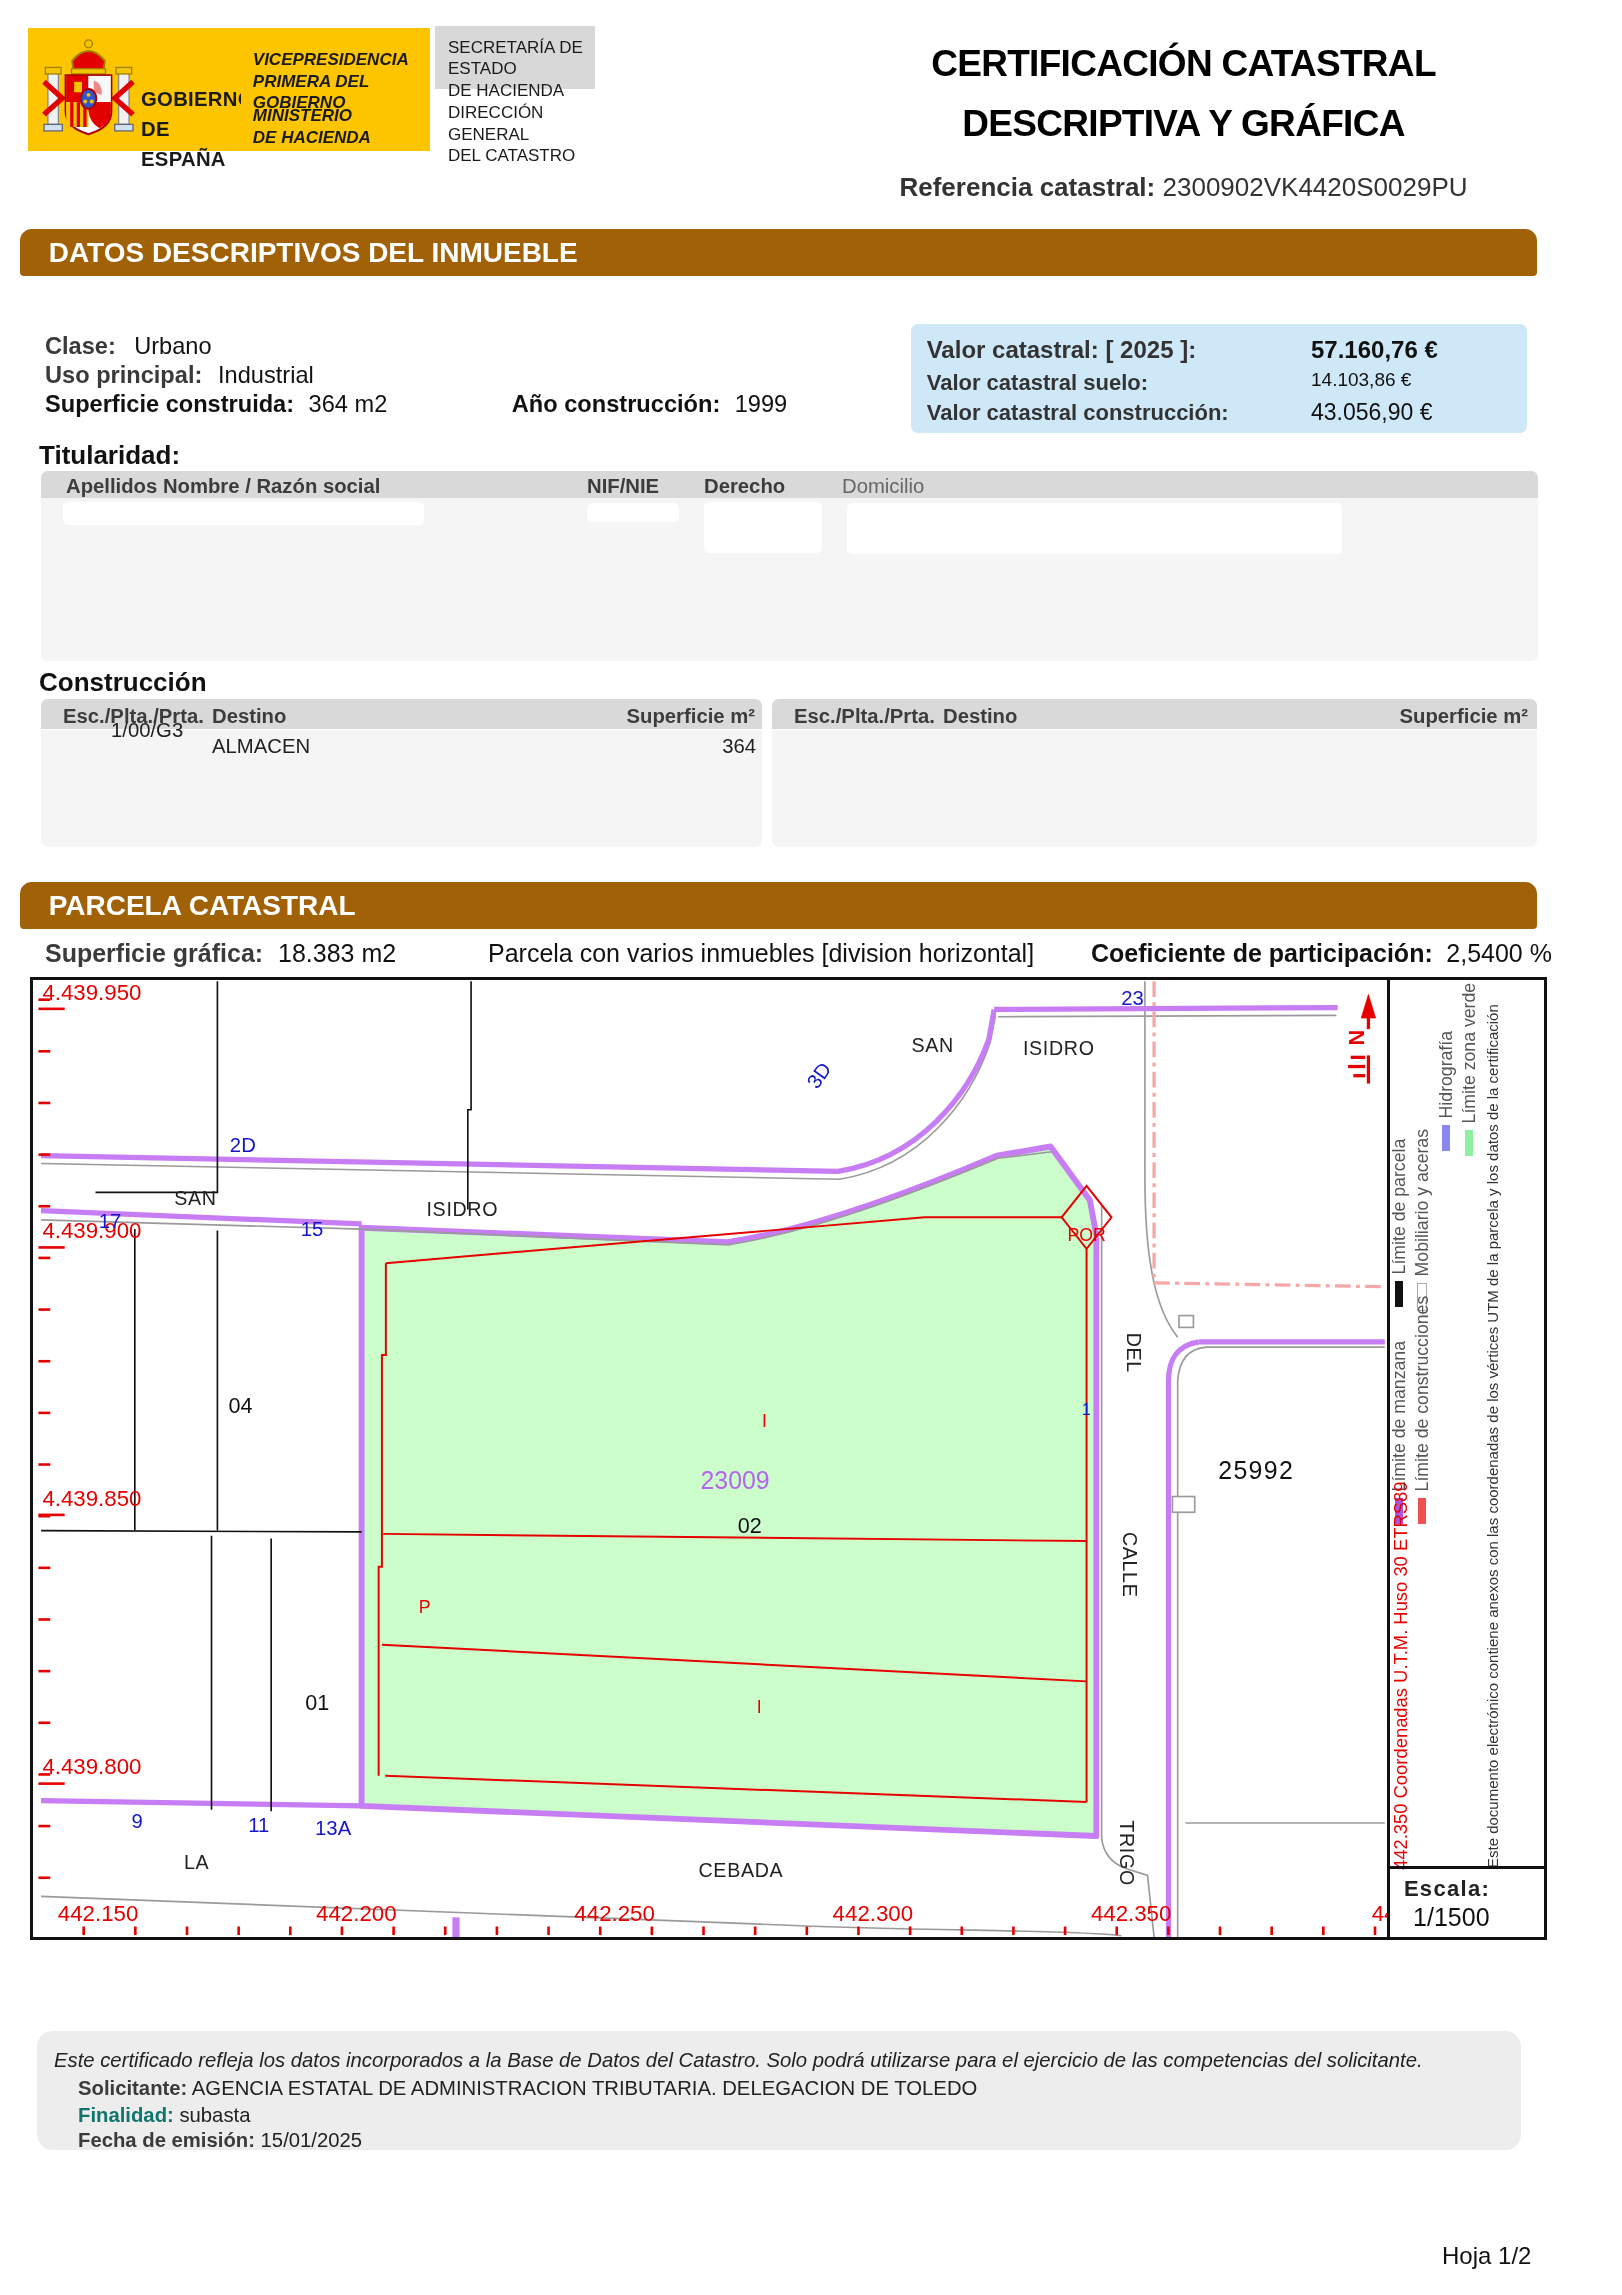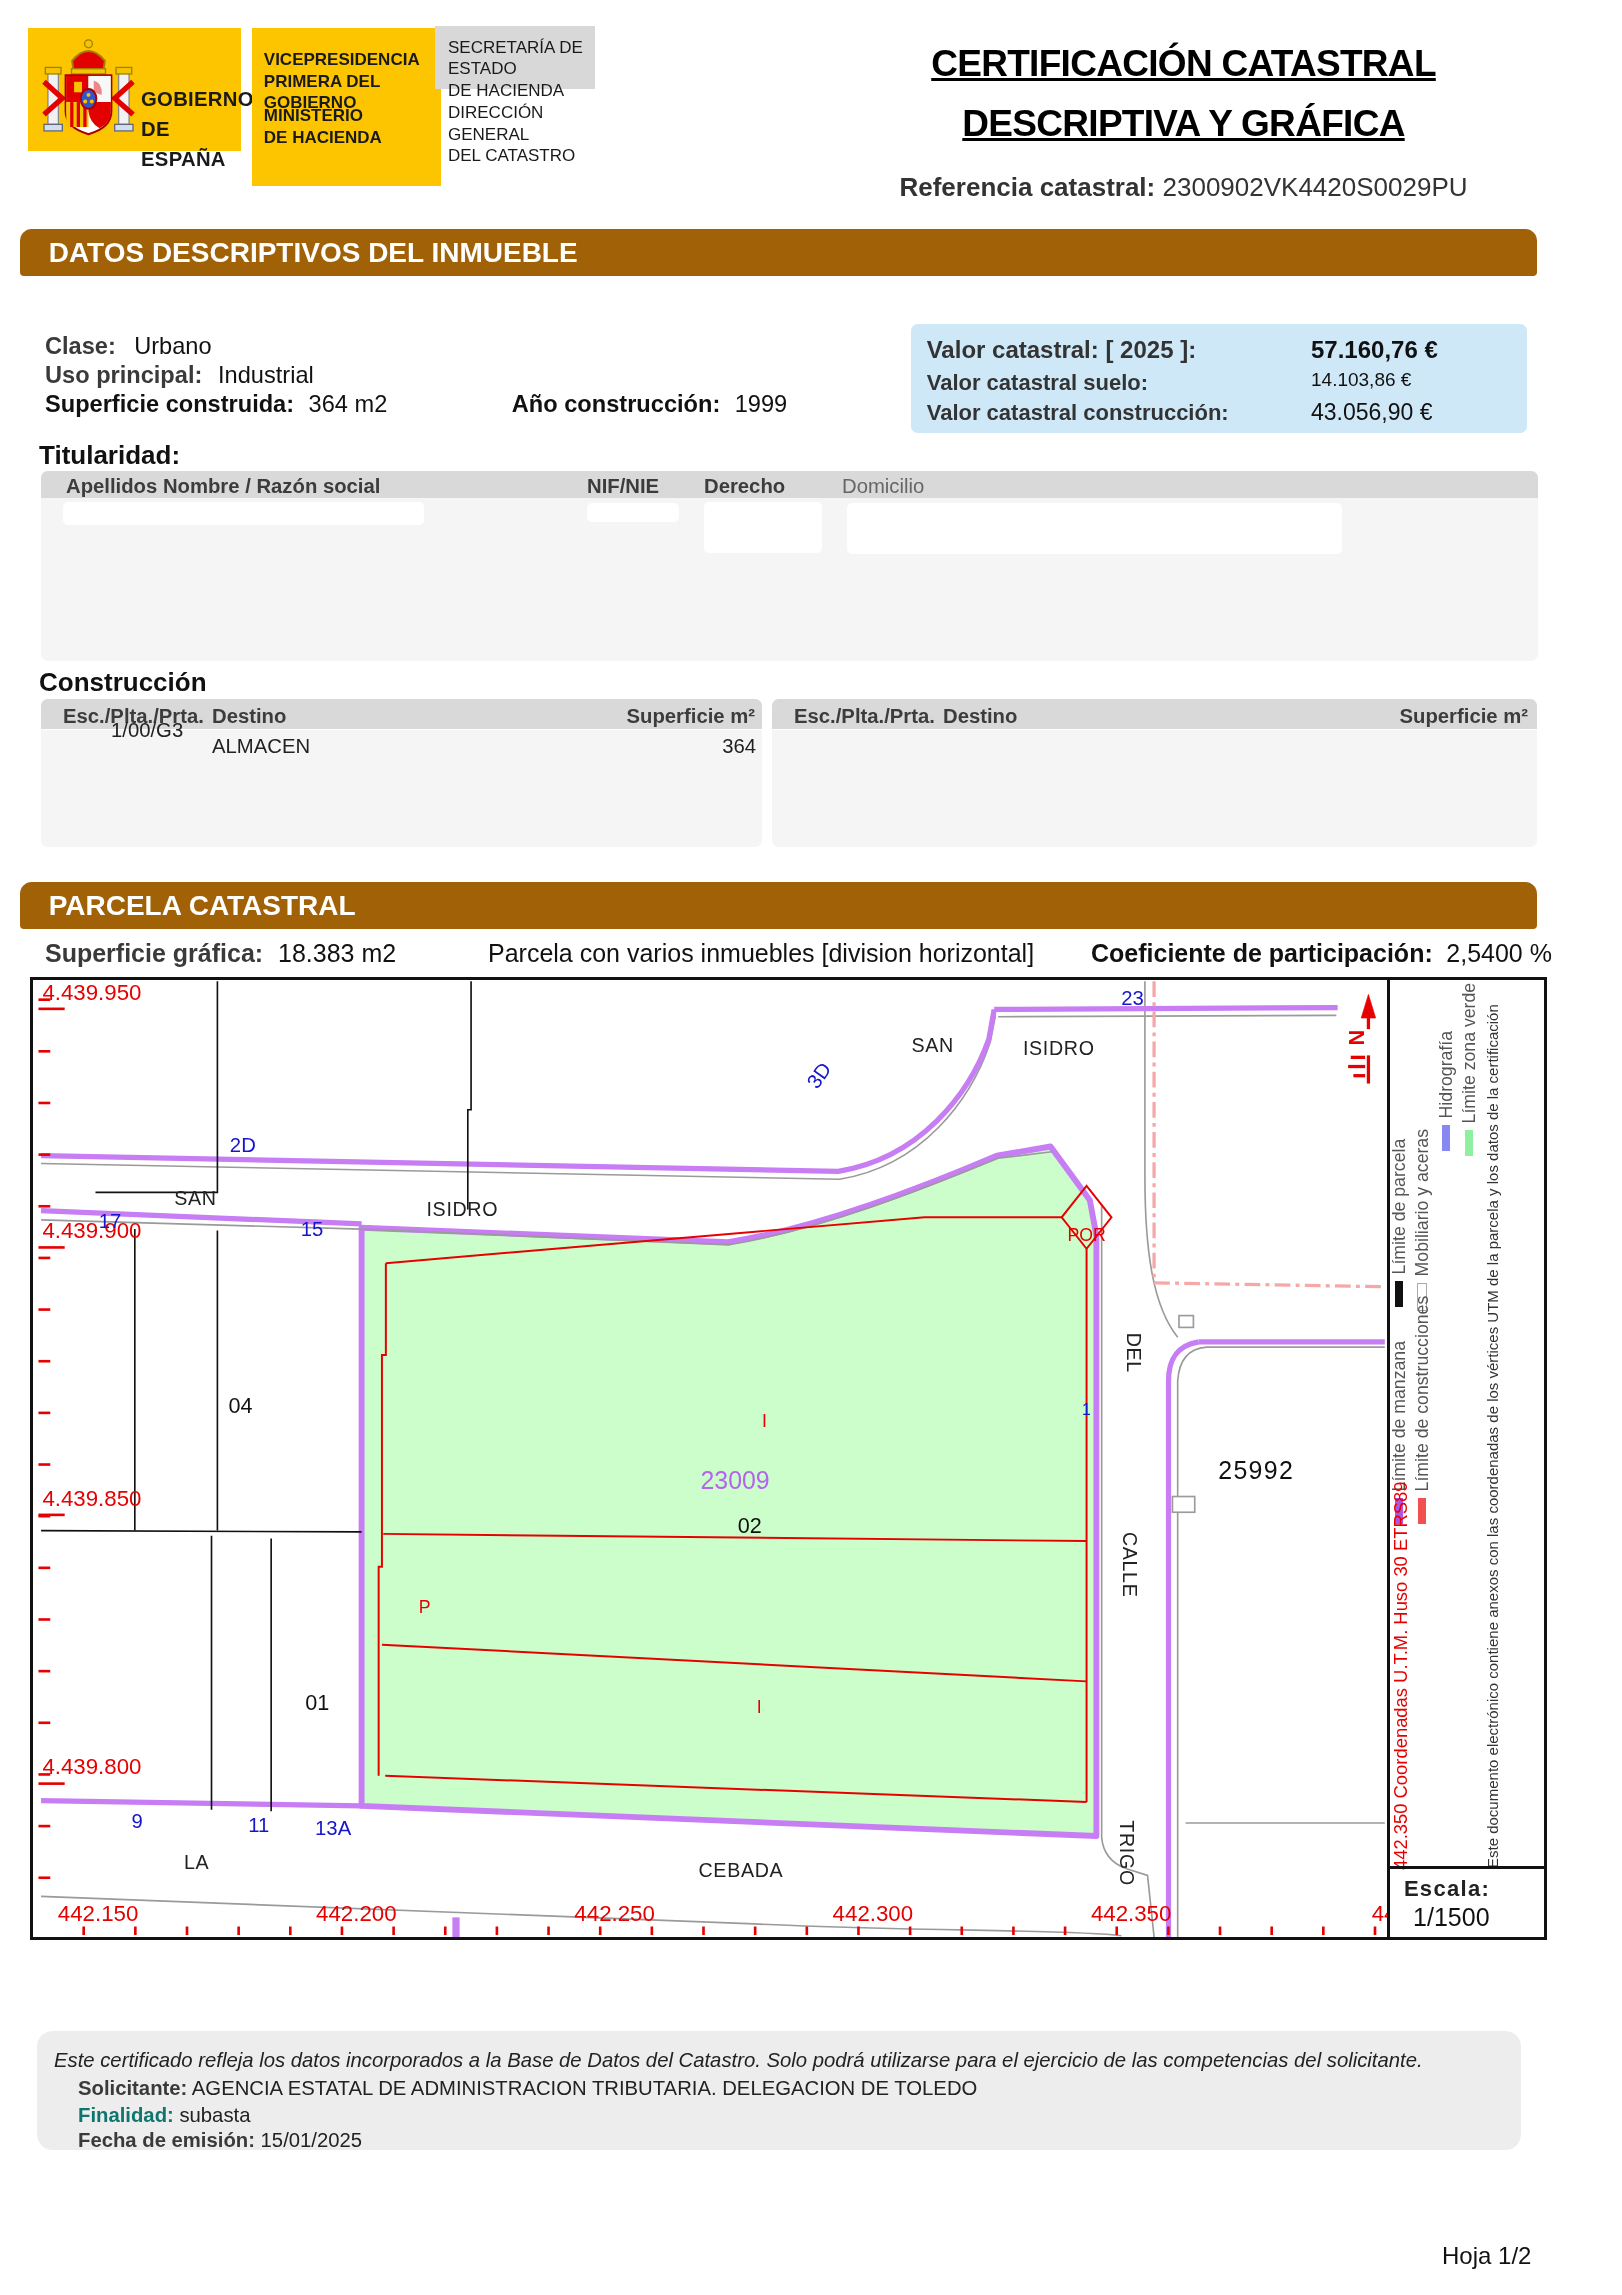--- a/index.html
+++ b/index.html
@@ -98,21 +98,21 @@
       <circle cx="80" cy="90" r="3" fill="#f5c400"></circle>
         <circle cx="75" cy="100" r="3" fill="#f5c400"></circle>
         <circle cx="85" cy="100" r="3" fill="#f5c400"></circle>
     </svg>
     <div class="abs gob-title" style="left:113px;top:56px;">
       <div>GOBIERNO</div>
       <div>DE ESPAÑA</div>
     </div>
   </div>
 
-  <div class="abs logo-box" style="left:252px;top:28px;width:189px;height:158px;">
+  <div class="abs logo-box" style="left:241px;top:28px;width:189px;height:123px;font-style:italic;">
     <div class="abs hdr-mini" style="left:11.8px;top:21px;">
       <div>VICEPRESIDENCIA</div>
       <div>PRIMERA DEL GOBIERNO</div>
     </div>
     <div class="abs hdr-mini" style="left:11.8px;top:77px;">
       <div>MINISTERIO</div>
       <div>DE HACIENDA</div>
     </div>
   </div>
 
@@ -122,21 +122,21 @@
       <div>DE HACIENDA</div>
     </div>
   </div>
   <div class="abs" style="left:435px;top:97px;width:160px;height:54px;">
     <div class="abs hdr-mini" style="left:13px;top:5.2px;font-weight:normal;">
       <div>DIRECCIÓN GENERAL</div>
       <div>DEL CATASTRO</div>
     </div>
   </div>
 
-  <div class="abs main-title" style="left:872px;top:34px;width:623px;text-decoration:underline;">
+  <div class="abs main-title" style="left:872px;top:34px;width:623px;">
     <div>CERTIFICACIÓN CATASTRAL</div>
     <div>DESCRIPTIVA Y GRÁFICA</div>
   </div>
   <div class="abs ref-line" style="left:872px;top:172px;width:623px;">
     <span class="b">Referencia catastral:</span>
     <span>2300902VK4420S0029PU</span>
   </div>
 
   <div class="abs section-bar" style="left:19.7px;top:229px;">
     <span>DATOS DESCRIPTIVOS DEL INMUEBLE</span>

